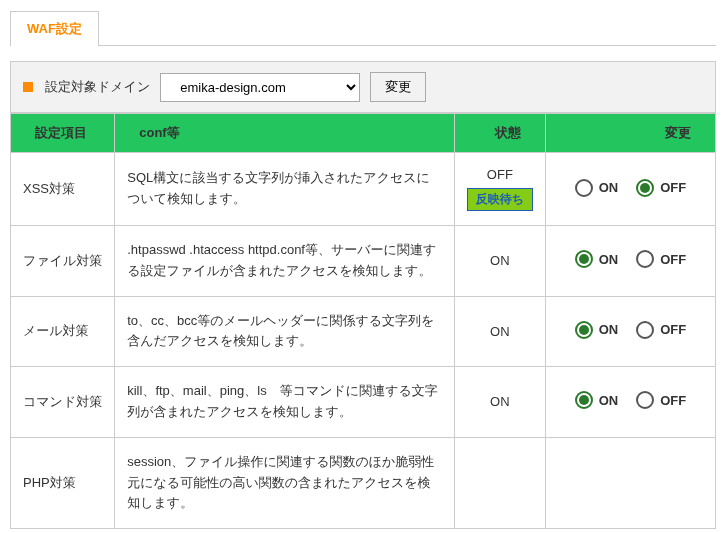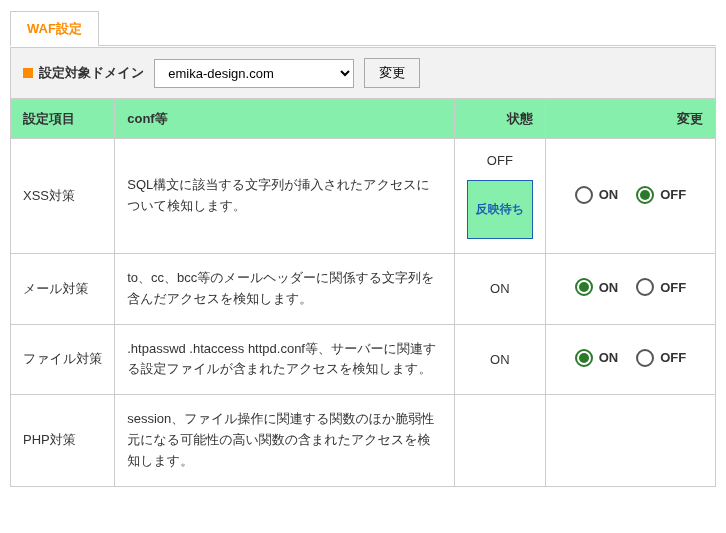--- a/index.html
+++ b/index.html
@@ -9,21 +9,21 @@
     }
     body {
       font-family: "Hiragino Kaku Gothic ProN", "メイリオ", Meiryo, sans-serif;
       font-size: 13px;
       color: #333;
       background: #fff;
       padding: 10px;
     }
     .tab-container {
       border-bottom: 1px solid #ccc;
-      margin-bottom: 1px;
+      margin-bottom: 15px;
     }
     .tab {
       display: inline-block;
       padding: 8px 16px;
       border: 1px solid #ccc;
       border-bottom: none;
       background: #fff;
       color: #ff8c00;
       font-weight: bold;
       position: relative;
@@ -32,54 +32,54 @@
     .domain-row {
       background: #f2f2f2;
       border: 1px solid #ccc;
       padding: 10px 12px;
       display: flex;
       align-items: center;
       gap: 10px;
       margin-bottom: 0;
     }
     .domain-label {
-      font-weight: bold;
+      font-weight: normal;
       display: inline-flex;
       align-items: center;
-      gap: 6px;
+      gap: 12px;
     }
     .orange-square {
       display: inline-block;
       width: 10px;
       height: 10px;
       background: #ff8c00;
     }
     .domain-select {
       background: #fff;
       border: 1px solid #aaa;
-      padding: 5px 9px;
+      padding: 5px 15px;
       font-size: 13px;
       min-width: 200px;
     }
     .change-button {
       background: #f2f2f2;
       border: 1px solid #aaa;
       padding: 5px 14px;
       font-size: 13px;
       cursor: pointer;
     }
     .settings-table {
       width: 100%;
       border-collapse: collapse;
       border: 1px solid #ccc;
     }
     .settings-table th {
-      background: #86efac;
-      border: 1px solid #ccc;
-      padding: 10px 12px;
+      background: #22c55e;
+      border: 1px solid #ccc;
+      padding: 10px 24px;
       text-align: left;
       font-weight: bold;
     }
     .settings-table th.center {
       text-align: right;
     }
     .settings-table td {
       border: 1px solid #ccc;
       padding: 14px 12px;
       vertical-align: middle;
@@ -92,25 +92,25 @@
       line-height: 1.6;
     }
     .settings-table td.state-cell {
       text-align: center;
       white-space: nowrap;
     }
     .pending-badge {
       display: inline-block;
       border: 1px solid #1e5fb3;
       color: #1e5fb3;
-      padding: 20px 8px;
+      padding: 2px 8px;
       font-size: 12px;
-      margin-top: 12px;
-      font-weight: bold;
-      background: #86efac;
+      margin-top: 6px;
+      font-weight: bold;
+      background: #84cc16;
     }
     .toggle-cell {
       white-space: nowrap;
       text-align: center;
     }
     .radio-group {
       display: inline-flex;
       align-items: center;
       gap: 18px;
     }
@@ -185,39 +185,56 @@
               <span class="radio-circle"></span>
               <span>ON</span>
             </label>
             <label class="radio-label">
               <span class="radio-circle checked"></span>
               <span>OFF</span>
             </label>
           </span></td>
       </tr>
       <tr>
+        <td class="name-cell">ファイル対策</td>
+        <td class="desc-cell">.htpasswd .htaccess httpd.conf等、サーバーに関連する設定ファイルが含まれたアクセスを検知します。</td>
+        <td class="state-cell">
+          <div>ON</div>
+        </td>
+        <td class="toggle-cell"><span class="radio-group">
+            <label class="radio-label">
+              <span class="radio-circle checked"></span>
+              <span>ON</span>
+            </label>
+            <label class="radio-label">
+              <span class="radio-circle"></span>
+              <span>OFF</span>
+            </label>
+          </span></td>
+      </tr>
+      <tr>
         <td class="name-cell">メール対策</td>
         <td class="desc-cell">to、cc、bcc等のメールヘッダーに関係する文字列を含んだアクセスを検知します。</td>
         <td class="state-cell">
           <div>ON</div>
         </td>
         <td class="toggle-cell"><span class="radio-group">
             <label class="radio-label">
               <span class="radio-circle checked"></span>
               <span>ON</span>
             </label>
             <label class="radio-label">
               <span class="radio-circle"></span>
               <span>OFF</span>
             </label>
           </span></td>
       </tr>
       <tr>
-        <td class="name-cell">ファイル対策</td>
-        <td class="desc-cell">.htpasswd .htaccess httpd.conf等、サーバーに関連する設定ファイルが含まれたアクセスを検知します。</td>
+        <td class="name-cell">コマンド対策</td>
+        <td class="desc-cell">kill、ftp、mail、ping、ls　等コマンドに関連する文字列が含まれたアクセスを検知します。</td>
         <td class="state-cell">
           <div>ON</div>
         </td>
         <td class="toggle-cell"><span class="radio-group">
             <label class="radio-label">
               <span class="radio-circle checked"></span>
               <span>ON</span>
             </label>
             <label class="radio-label">
               <span class="radio-circle"></span>

